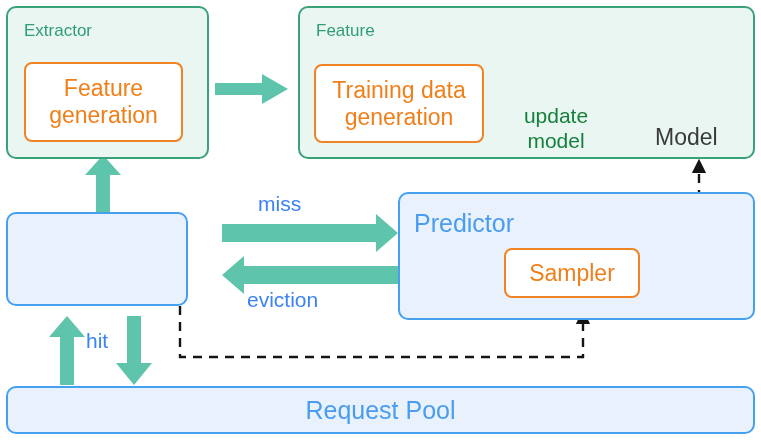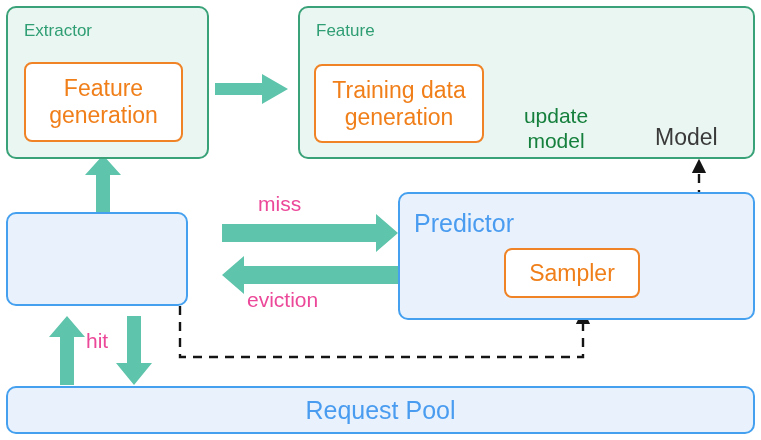--- a/index.html
+++ b/index.html
@@ -74,21 +74,21 @@
     width: 100%;
     display: flex;
     flex-direction: column;
     align-items: center;
     justify-content: center;
     height: 100%;
     box-sizing: border-box;
   }
   .edge-label {
     position: absolute;
-    color: #ec4899;
+    color: #3b82f6;
     font-size: 21px;
     font-family: "Liberation Sans", sans-serif;
     white-space: nowrap;
     line-height: 1.18;
     text-align: center;
   }
   .edge-label.dark {
     color: #15803d;
   }
   .model-caption {

